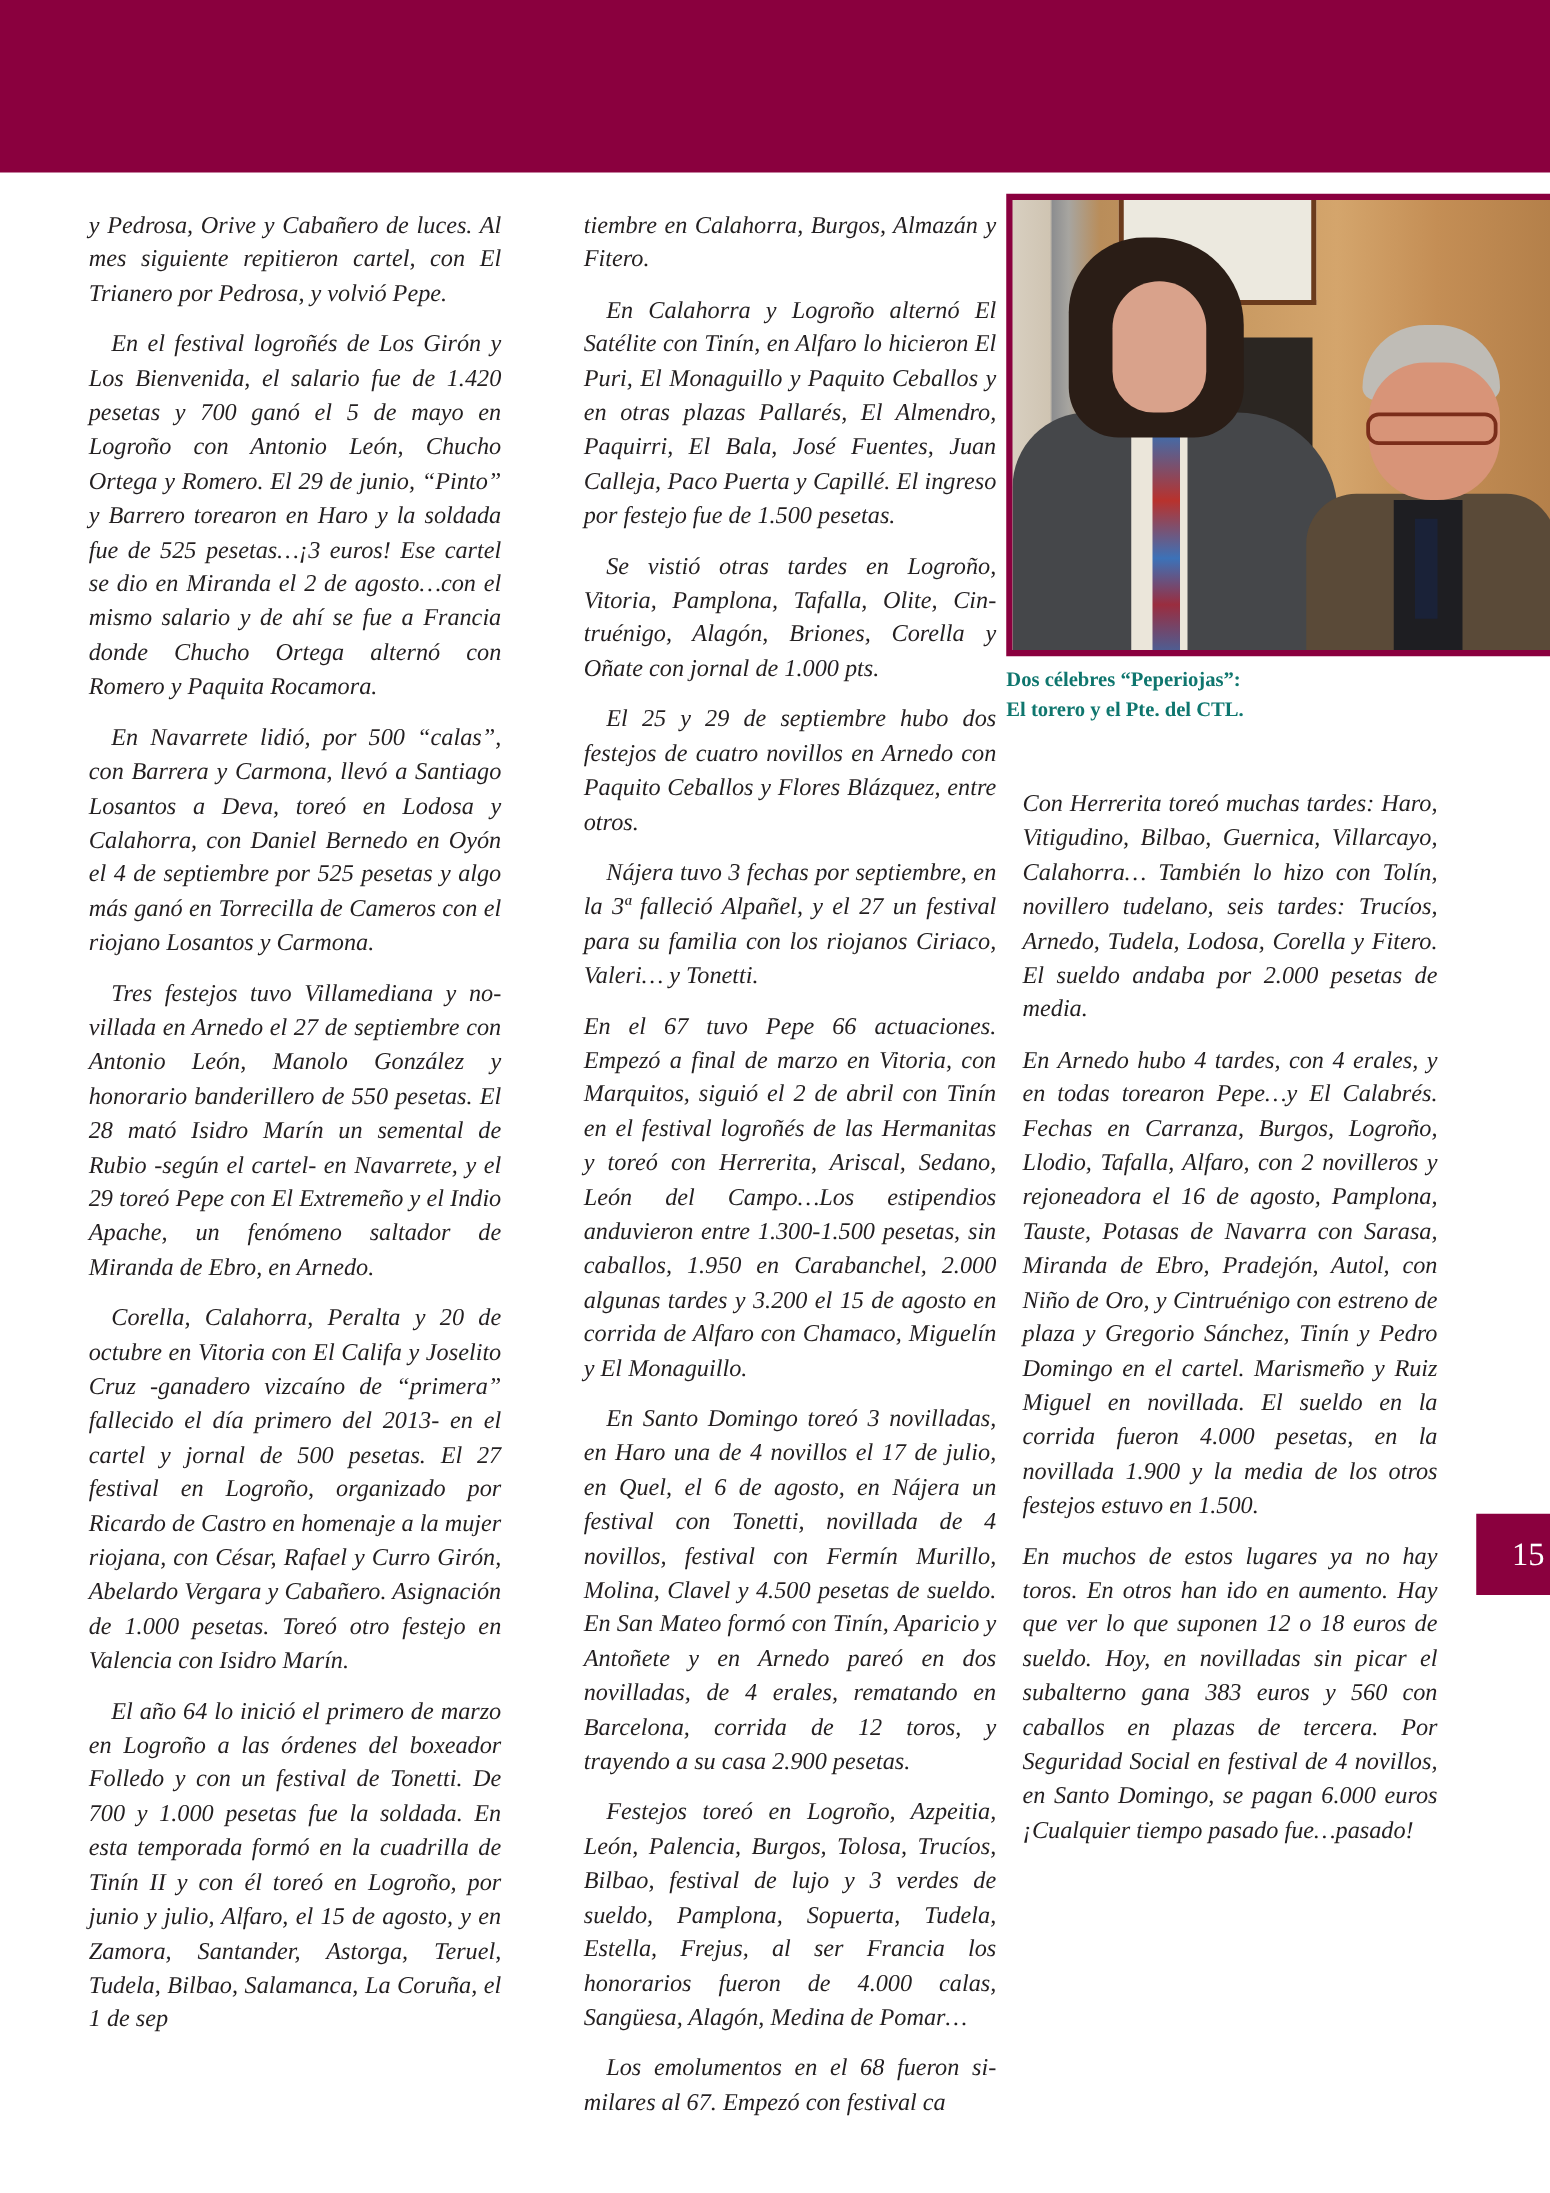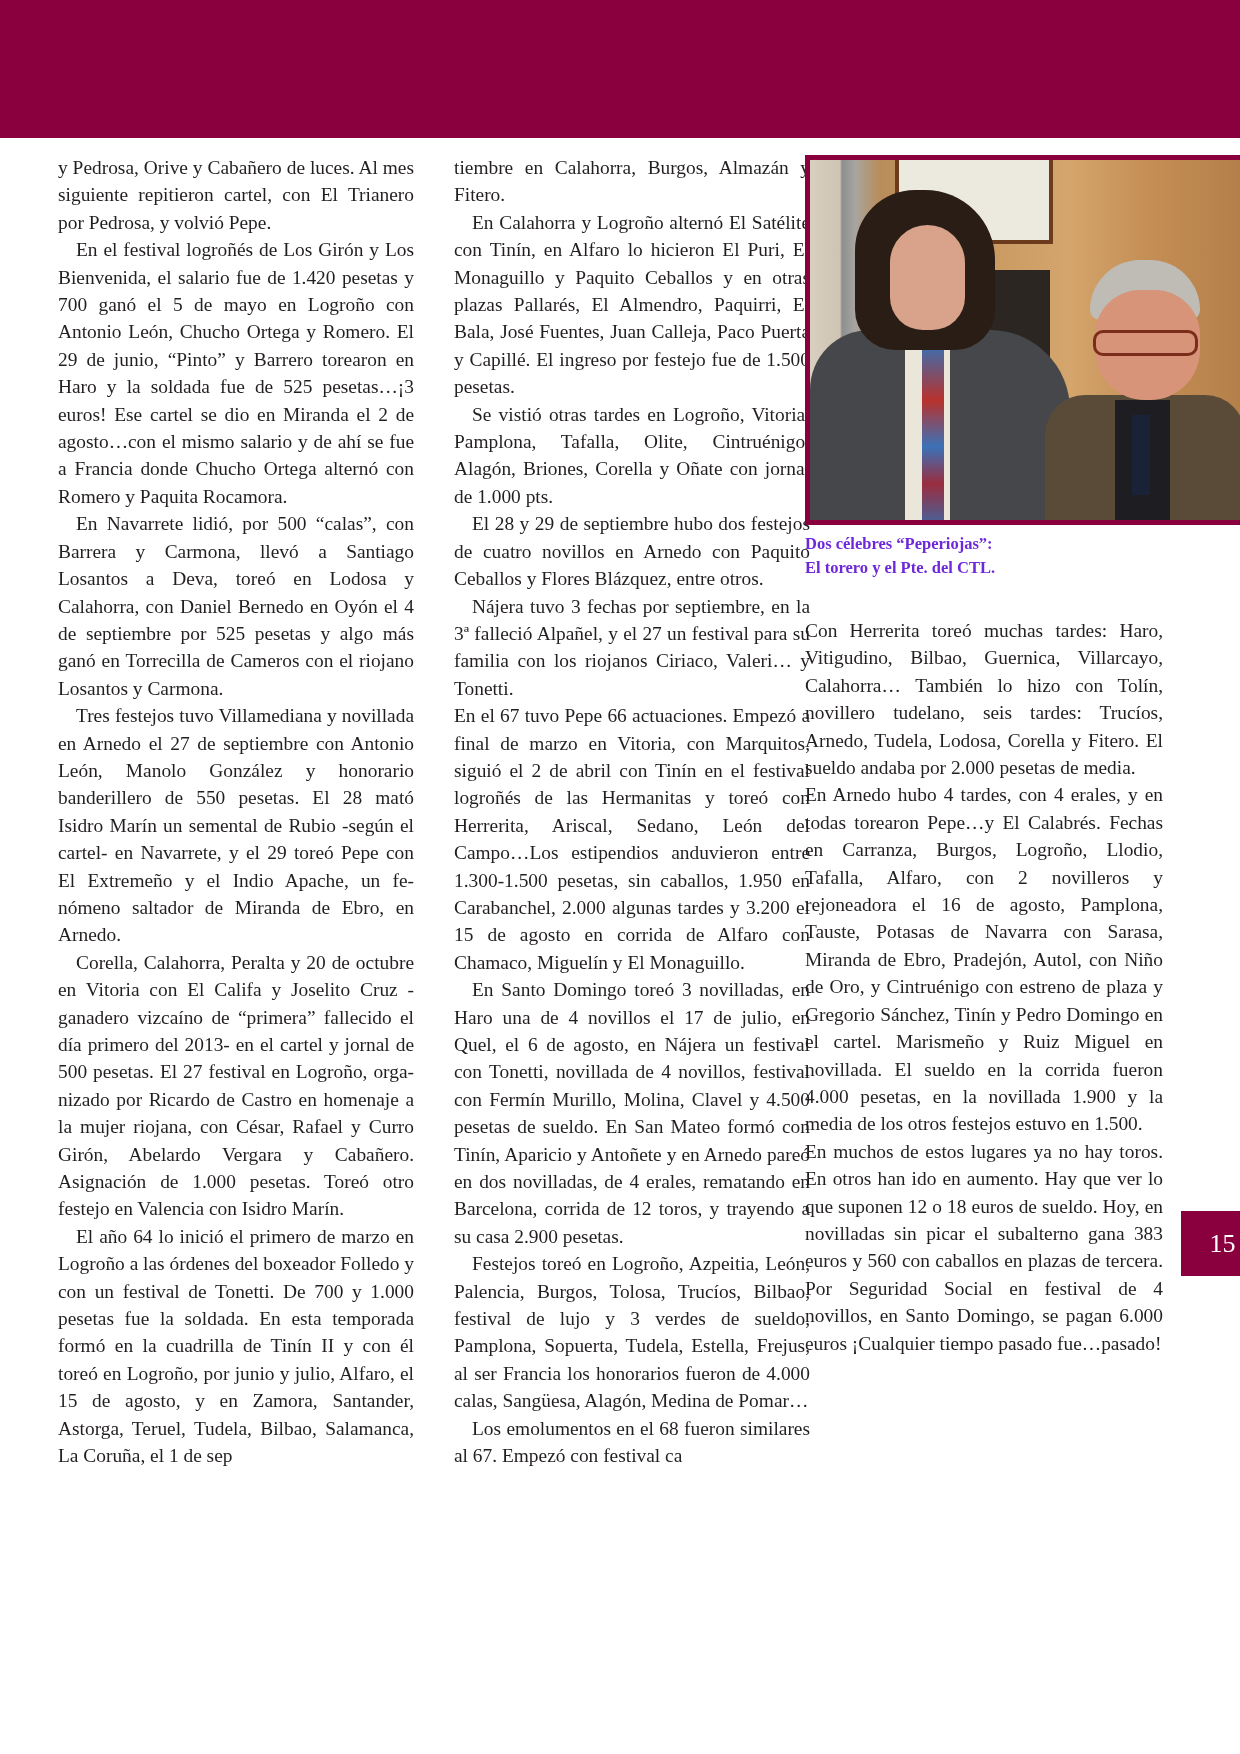--- a/index.html
+++ b/index.html
@@ -10,21 +10,21 @@
   }
   .top-band {
     position: absolute; left: 0; top: 0; width: 1240px; height: 138px;
     background: #8a003e;
   }
   .col {
     position: absolute; top: 154px;
     font-size: 19.4px; line-height: 27.4px;
     text-align: justify; hyphens: manual;
   }
-  .col p { margin: 0; text-indent: 18px; }
+  .col p { margin: 13px; text-indent: 18px; font-style: italic; }
   .col p.noindent { text-indent: 0; }
   .col-left  { left: 58px;  width: 356px; }
   .col-mid   { left: 454px; width: 356px; }
   .col-right { left: 805px; width: 358px; top: 617px; }
 
   .photo-frame {
     position: absolute; left: 805px; top: 155px; width: 435px; height: 370px;
     background: #8a003e; box-sizing: border-box; padding: 5px 0 5px 5px;
   }
   .photo {
@@ -79,21 +79,21 @@
     position: absolute; left: 305px; top: 240px; width: 55px; height: 130px;
     background: #1e1e22;
   }
   .photo .p2-tie {
     position: absolute; left: 322px; top: 255px; width: 18px; height: 80px;
     background: #1a2238;
   }
 
   .caption {
     position: absolute; left: 805px; top: 532px; width: 300px;
-    font-weight: bold; font-size: 16.5px; line-height: 24px; color: #6d28d9;
+    font-weight: bold; font-size: 16.5px; line-height: 24px; color: #0f766e;
   }
   .page-tab {
     position: absolute; left: 1181px; top: 1211px; width: 59px; height: 65px;
     background: #8a003e; color: #ffffff;
     font-size: 26px; line-height: 65px; text-align: center; padding-left: 12px;
   }
 </style>
 </head>
 <body>
 
@@ -105,21 +105,21 @@
   <p>En Navarrete lidió, por 500 “calas”, con Barrera y  Carmona, llevó a San­tiago Losantos a Deva, toreó en Lo­dosa y Calahorra, con Daniel Bernedo en Oyón el 4 de septiembre por 525 pesetas y algo más ganó en Torrecilla de Cameros con el riojano Losantos y Carmona.</p>
   <p>Tres festejos tuvo Villamediana y no­villada en Arnedo el 27 de septiembre con Antonio León, Manolo González y honorario banderillero de 550 pese­tas. El 28 mató Isidro Marín un se­mental de Rubio -según el cartel- en Navarrete, y el 29 toreó Pepe con El Extremeño y el Indio Apache,  un fe­nómeno saltador de Miranda de Ebro, en Arnedo.</p>
   <p>Corella, Calahorra, Peralta y 20 de octubre en Vitoria con El Califa y Jo­selito Cruz -ganadero vizcaíno de “pri­mera” fallecido el día primero del 2013- en el cartel y jornal de 500 pe­setas. El 27 festival en Logroño, orga­nizado por Ricardo de Castro en homenaje a la mujer riojana, con César, Rafael y Curro Girón, Abe­lardo Vergara y Cabañero. Asignación de 1.000 pesetas. Toreó otro festejo en Valencia con Isidro Marín.</p>
   <p> El año 64 lo inició el primero de marzo en Logroño a las órdenes del boxeador Folledo y con un festival de Tonetti. De 700 y 1.000 pesetas fue la soldada. En esta temporada formó en la cuadrilla de Tinín II y con él toreó en Logroño, por junio y julio, Alfaro, el 15 de agosto, y en Zamora, Santan­der, Astorga, Teruel, Tudela, Bilbao, Salamanca, La Coruña, el 1 de sep­</p>
 </div>
 
 <div class="col col-mid">
   <p class="noindent">tiembre en Calahorra, Burgos, Alma­zán y Fitero.</p>
   <p>En Calahorra y Logroño alternó El Satélite con Tinín, en Alfaro lo hicie­ron El Puri, El Monaguillo y  Paquito Ceballos y en otras plazas Pallarés, El Almendro, Paquirri, El Bala, José Fuentes, Juan Calleja, Paco Puerta y Capillé. El ingreso por festejo fue de 1.500 pesetas.</p>
   <p>Se vistió otras tardes en Logroño, Vitoria, Pamplona, Tafalla, Olite, Cin­truénigo, Alagón, Briones, Corella y Oñate con jornal de 1.000 pts.</p>
-  <p>El 28 y 29 de septiembre hubo dos festejos de cuatro novillos en Arnedo con Paquito Ceballos y Flores Bláz­quez, entre otros.</p>
+  <p>El 25 y 29 de septiembre hubo dos festejos de cuatro novillos en Arnedo con Paquito Ceballos y Flores Bláz­quez, entre otros.</p>
   <p>Nájera tuvo 3 fechas por septiem­bre, en la 3ª falleció Alpañel, y  el 27 un festival para su familia con los rio­janos Ciriaco, Valeri… y Tonetti.</p>
   <p class="noindent">En el 67 tuvo Pepe 66 actuaciones. Empezó a final de marzo en Vitoria, con Marquitos, siguió el 2 de abril con Tinín en el festival logroñés de las Hermanitas y toreó con Herrerita, Ariscal, Sedano, León del Campo…Los estipendios anduvieron entre 1.300-1.500 pesetas, sin caballos, 1.950 en Carabanchel, 2.000 algunas tardes y 3.200 el 15 de agosto en co­rrida de Alfaro con Chamaco, Migue­lín y El Monaguillo.</p>
   <p>En Santo Domingo toreó 3 novilla­das, en Haro una de 4 novillos el 17 de julio, en Quel, el 6 de agosto, en Ná­jera un festival con Tonetti, novillada de 4 novillos, festival con Fermín Mu­rillo, Molina, Clavel y 4.500 pesetas de sueldo. En San Mateo formó con Tinín, Aparicio y Antoñete  y  en Ar­nedo pareó en dos novilladas, de 4 era­les, rematando en Barcelona, corrida de 12 toros, y trayendo a su casa 2.900 pesetas.</p>
   <p>Festejos toreó en Logroño, Azpeitia, León, Palencia, Burgos, Tolosa, Tru­cíos, Bilbao,  festival de lujo y 3 ver­des de sueldo, Pamplona, Sopuerta, Tudela, Estella, Frejus, al ser Francia los honorarios fueron de 4.000 calas, Sangüesa, Alagón, Medina de Pomar…</p>
   <p>Los emolumentos en el 68 fueron si­milares al 67. Empezó con festival ca­</p>
 </div>
 
 <div class="photo-frame">
   <div class="photo">
     <div class="plaque"></div>

